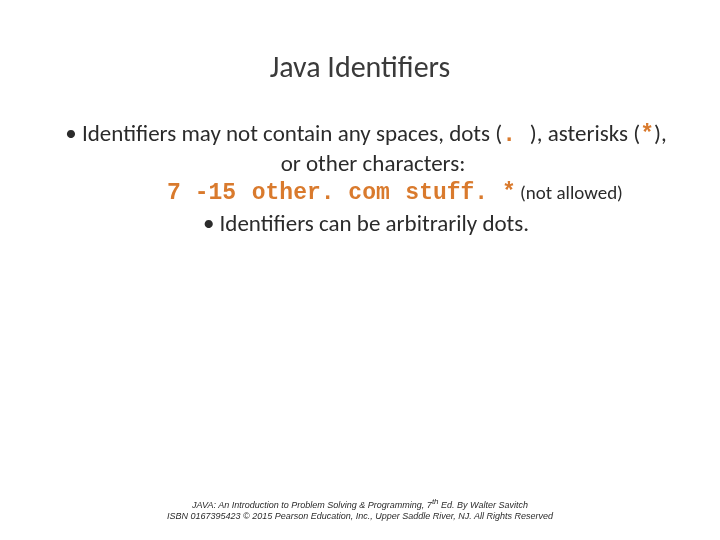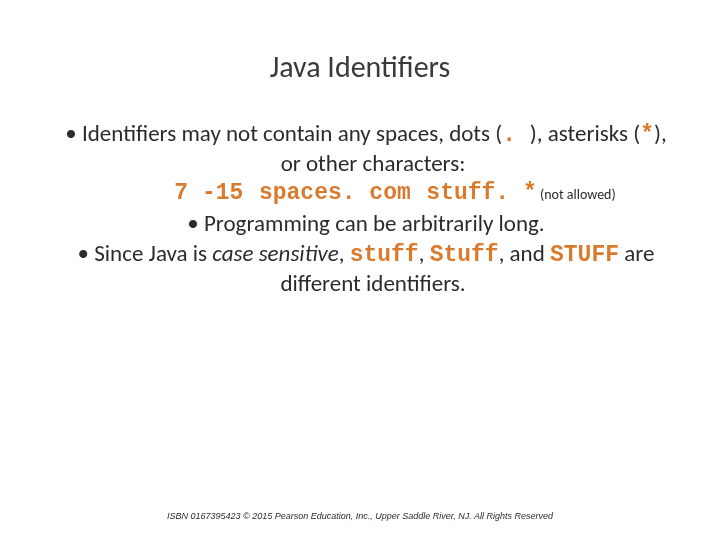--- a/index.html
+++ b/index.html
@@ -41,21 +41,21 @@
     display: block;
     padding-left: 44px;
     text-indent: 0;
   }
   .mono {
     font-family: "Courier New", Courier, monospace;
     font-weight: 700;
     color: #d97a2d;
   }
   .note {
-    font-size: 14px;
+    font-size: 19px;
   }
   .nb { white-space: nowrap; }
   .footer {
     position: absolute;
     bottom: 18px;
     left: 0;
     width: 100%;
     text-align: center;
     font-size: 9px;
     font-style: italic;
@@ -68,27 +68,27 @@
 </head>
 <body>
 
 <div class="slide">
   <h1>Java Identifiers</h1>
 
   <ul>
     <li>
       <span>Identifiers may not contain any spaces, dots (</span><span class="mono">. </span><span>), asterisks (</span><span class="mono">*</span><span>), or other characters:</span>
       <span class="indent">
-        <span class="mono">7 -15</span>&nbsp;&nbsp;&nbsp;<span class="mono">spaces. com</span>&nbsp;&nbsp;&nbsp;<span class="nb"><span class="mono">stuff. *</span><span class="note"> (not allowed)</span></span>
+        <span class="mono">7 -15</span>&nbsp;&nbsp;&nbsp;<span class="mono">other. com</span>&nbsp;&nbsp;&nbsp;<span class="nb"><span class="mono">stuff. *</span><span class="note"> (not allowed)</span></span>
       </span>
     </li>
     <li>
-      <span>Programming can be arbitrarily long.</span>
-    </li>
-    <li>
-      <span>Since Java is </span><em>case sensitive</em><span>, </span><span class="mono">stuff</span><span>, </span><span class="mono">Stuff</span><span>, </span><span>and </span><span class="mono">STUFF</span><span> are different identifiers.</span>
+      <span>Identifiers can be arbitrarily dots.</span>
     </li>
   </ul>
 </div>
 
 <div class="footer">
+  <div>
+    <span>JAVA: An Introduction to Problem Solving &amp; Programming, 7</span><sup class="ed">th</sup><span> Ed. By Walter Savitch</span>
+  </div>
   <div>ISBN 0167395423 © 2015 Pearson Education, Inc., Upper Saddle River, NJ. All Rights Reserved</div>
 </div>
 
 </body></html>

